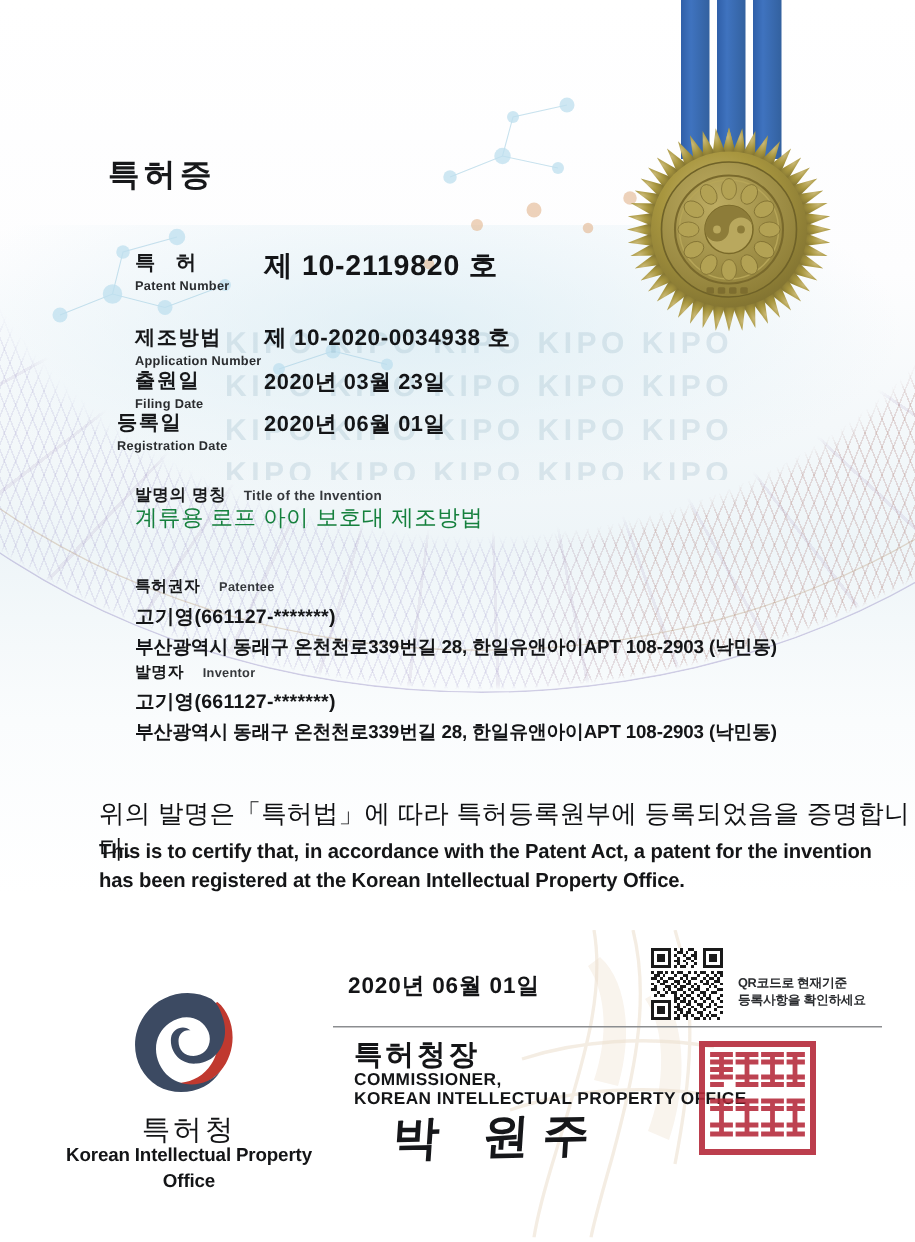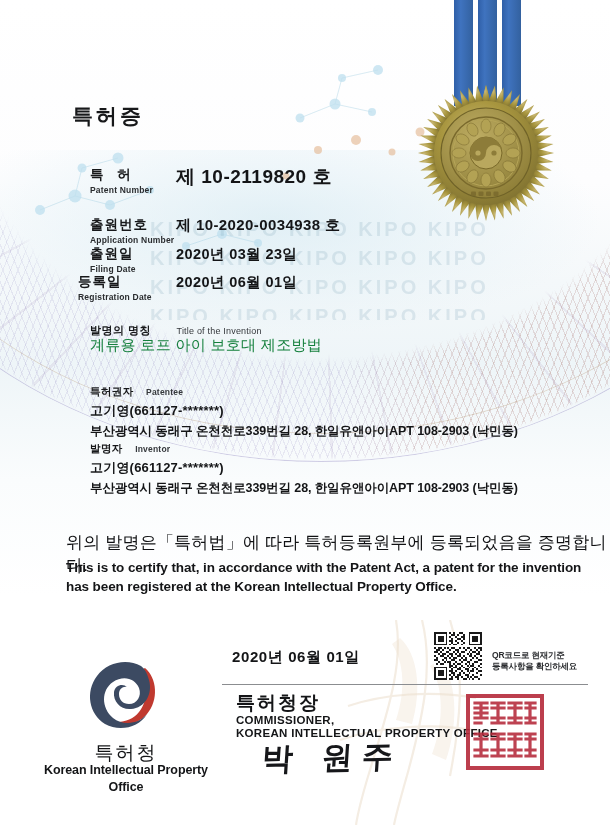--- a/index.html
+++ b/index.html
@@ -146,21 +146,21 @@
   .field { position: absolute; }
   .lab-ko { font-size: 13.5px; font-weight: 700; color: #17181a; letter-spacing: 1px; }
   .lab-ko.sp { letter-spacing: 5px; }
   .lab-en { font-size: 8.5px; font-weight: 600; color: #2a2c2f; letter-spacing: .2px; margin-top: 1px; }
   .val-big { position: absolute; font-size: 19px; font-weight: 700; color: #141517; letter-spacing: .5px; }
   .val-mid { position: absolute; font-size: 15px; font-weight: 700; color: #141517; letter-spacing: .4px; }
   .val-date { position: absolute; font-size: 14.5px; font-weight: 700; color: #141517; letter-spacing: .4px; }
 
   .inv-head { position: absolute; left: 90px; top: 320px; }
   .inv-head .ko { font-size: 11px; font-weight: 700; color: #17181a; letter-spacing: .5px; }
-  .inv-head .en { font-size: 9px; font-weight: 400; color: #35383c; letter-spacing: .2px; margin-left: 21px; }
+  .inv-head .en { font-size: 9px; font-weight: 700; color: #35383c; letter-spacing: .2px; margin-left: 7px; }
   .inv-title {
     position: absolute; left: 90px; top: 336px;
     font-size: 15px; font-weight: 400; color: #15803d; letter-spacing: .3px;
   }
 
   .party { position: absolute; left: 90px; }
   .party .head .ko { font-size: 10.5px; font-weight: 700; color: #17181a; letter-spacing: .4px; }
   .party .head .en { font-size: 8.5px; font-weight: 600; color: #35383c; letter-spacing: .2px; margin-left: 8px; }
   .party .name { font-size: 13px; font-weight: 700; color: #141517; margin-top: 3px; letter-spacing: .2px; }
   .party .addr { font-size: 12.5px; font-weight: 700; color: #141517; margin-top: 3px; letter-spacing: -.1px; }
@@ -407,21 +407,21 @@
 
   <div class="t-title-ko">특허증</div>
 
   <div class="field" style="left:90px; top:166px;">
     <div class="lab-ko sp">특 허</div>
     <div class="lab-en">Patent Number</div>
   </div>
   <div class="val-big" style="left:176px; top:164px;">제 10-2119820 호</div>
 
   <div class="field" style="left:90px; top:216px;">
-    <div class="lab-ko">출원번호</div>
+    <div class="lab-ko">제조방법</div>
     <div class="lab-en">Application Number</div>
   </div>
   <div class="val-mid" style="left:176px; top:216px;">제 10-2020-0034938 호</div>
 
   <div class="field" style="left:90px; top:245px;">
     <div class="lab-ko">출원일</div>
     <div class="lab-en">Filing Date</div>
   </div>
   <div class="val-date" style="left:176px; top:245px;">2020년  03월  23일</div>
 

